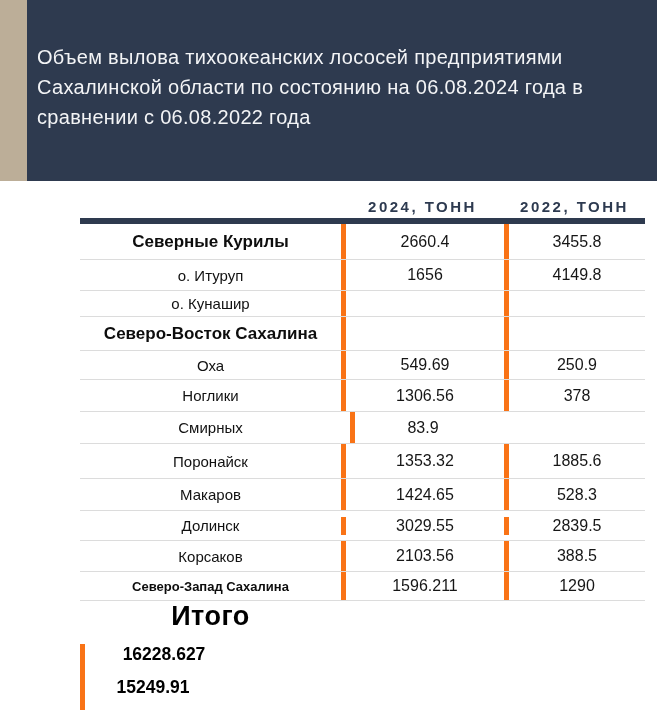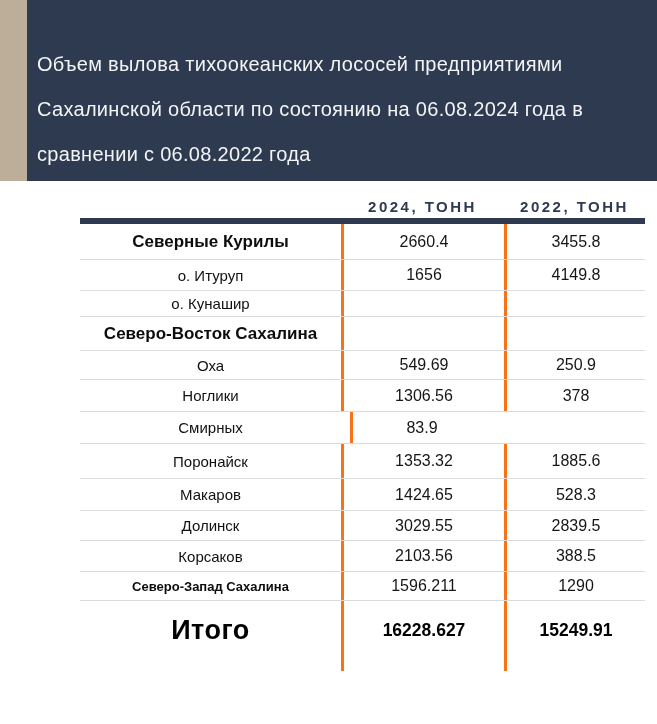--- a/index.html
+++ b/index.html
@@ -8,21 +8,21 @@
     background:#ffffff;font-family:"Liberation Sans",sans-serif;
   }
   .accent-stripe{
     position:absolute;left:0;top:0;width:27px;height:181px;background:#bcae98;
   }
   .banner{
     position:absolute;left:27px;top:0;width:630px;height:181px;
     background:#2e3a4f;box-sizing:border-box;padding:42px 18px 0 10px;
   }
   .banner-title{
-    color:#f3f4f6;font-size:20px;line-height:45px;font-weight:300;letter-spacing:.3px;
+    color:#f3f4f6;font-size:20px;line-height:30px;font-weight:300;letter-spacing:.3px;
   }
   .table-wrap{
     position:absolute;left:80px;top:194px;width:565px;
   }
   .col-headers{display:flex;height:24px;align-items:center;}
   .col-spacer{width:261px;}
   .col-head{
     width:163px;text-align:center;font-weight:bold;color:#2d3a50;
     font-size:15px;letter-spacing:2.5px;
   }
@@ -31,21 +31,21 @@
   .row{
     display:flex;box-sizing:border-box;border-bottom:1px solid #dcdcdc;
   }
   .row.total{border-bottom:none;}
   .cell{
     display:flex;align-items:center;justify-content:center;box-sizing:border-box;
     white-space:nowrap;
   }
   .cell.label{width:261px;font-size:15px;color:#111;}
   .cell.val{
-    width:163px;border-left:3px solid #f97316;font-size:16px;color:#161616;
+    width:163px;border-left:5px solid #f97316;font-size:16px;color:#161616;
   }
   .cell.val.last{width:141px;}
   .row.group .cell.label{font-weight:bold;font-size:17px;color:#0d0d0d;}
   .row.group-compact .cell.label{font-weight:bold;font-size:13px;color:#0d0d0d;}
   .row.total .cell{padding-bottom:12px;}
   .row.total .cell.label{font-weight:bold;font-size:27px;letter-spacing:.5px;color:#000;}
   .row.total .cell.val{font-weight:bold;font-size:17.5px;color:#000;}
 </style>
 </head>
 <body>
@@ -101,34 +101,34 @@
       <div class="row item" style="height: 35px;">
     <div class="cell label">Поронайск</div>
     <div class="cell val">1353.32</div>
     <div class="cell val last">1885.6</div>
   </div>
       <div class="row item" style="height: 32px;">
     <div class="cell label">Макаров</div>
     <div class="cell val">1424.65</div>
     <div class="cell val last">528.3</div>
   </div>
-      <div class="row item" style="height: 30px;">
+      <div class="row item" style="height: 30px; align-items: center;">
     <div class="cell label">Долинск</div>
     <div class="cell val">3029.55</div>
     <div class="cell val last">2839.5</div>
   </div>
       <div class="row item" style="height: 31px;">
     <div class="cell label">Корсаков</div>
     <div class="cell val">2103.56</div>
     <div class="cell val last">388.5</div>
   </div>
       <div class="row group-compact" style="height: 29px;">
     <div class="cell label">Северо-Запад Сахалина</div>
     <div class="cell val">1596.211</div>
     <div class="cell val last">1290</div>
   </div>
-      <div class="row total" style="height: 70px;">
+      <div class="row total" style="height: 70px; flex-direction: column;">
     <div class="cell label">Итого</div>
     <div class="cell val">16228.627</div>
     <div class="cell val last">15249.91</div>
   </div>
     </div>
 </div>
 
 </body></html>

